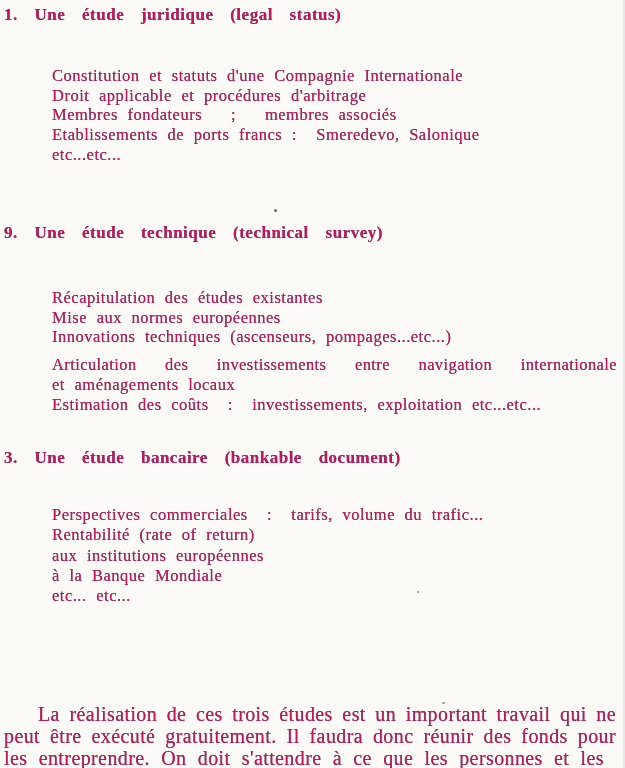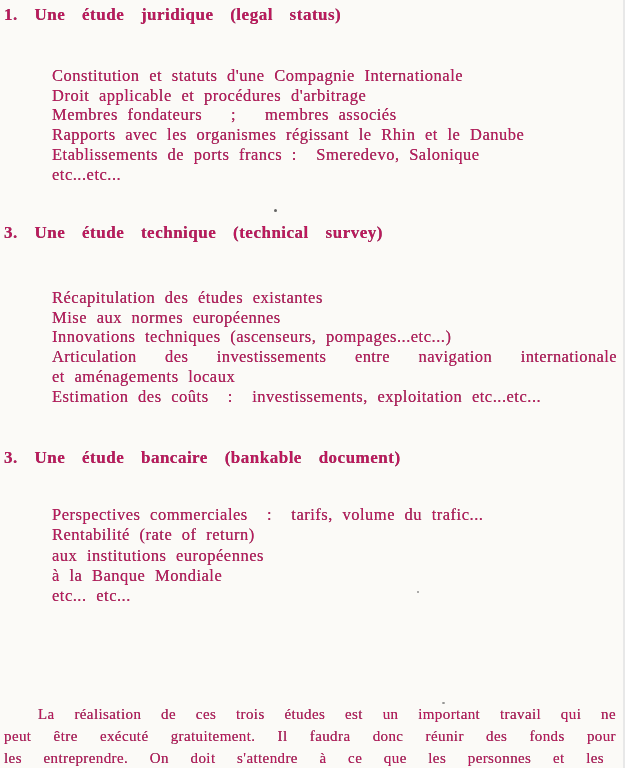--- a/index.html
+++ b/index.html
@@ -41,28 +41,29 @@
   #sec2-list { top: 288px; }
   #sec3-list { top: 505px; line-height: 20.3px; }
   .line { white-space: pre; }
   .line.stretch {
     white-space: normal;
     width: 565px;
     text-align: justify;
     text-align-last: justify;
     word-spacing: 2px;
     letter-spacing: 0.4px;
+    margin-top: 8px;
   }
   .line.subindent { }
   .para {
     position: absolute;
     left: 4px;
     top: 704px;
     width: 612px;
-    font-size: 15px;
+    font-size: 20px;
     letter-spacing: 0.4px;
     line-height: 21.8px;
   }
   .pline {
     text-align: justify;
     text-align-last: justify;
     word-spacing: 2px;
   }
   .pline.first { text-indent: 34px; }
   .pline.last { width: 600px; }
@@ -79,26 +80,25 @@
 <body>
 
 <div class="page">
 
   <div class="heading" id="sec1-heading">1. Une étude juridique (legal status)</div>
 
   <div class="list" id="sec1-list">
     <div class="line">Constitution et statuts d'une Compagnie Internationale</div>
     <div class="line">Droit applicable et procédures d'arbitrage</div>
     <div class="line">Membres fondateurs   ;   membres associés</div>
-    <div class="line">Rapports avec les organismes régissant le Rhin et le Danube</div>
     <div class="line">Etablissements de ports francs :  Smeredevo, Salonique</div>
     <div class="line">etc...etc...</div>
   </div>
 
-  <div class="heading" id="sec2-heading">3. Une étude technique (technical survey)</div>
+  <div class="heading" id="sec2-heading">9. Une étude technique (technical survey)</div>
 
   <div class="list" id="sec2-list">
     <div class="line">Récapitulation des études existantes</div>
     <div class="line">Mise aux normes européennes</div>
     <div class="line">Innovations techniques (ascenseurs, pompages...etc...)</div>
     <div class="line stretch">Articulation des investissements entre navigation internationale</div>
     <div class="line">et aménagements locaux</div>
     <div class="line">Estimation des coûts  :  investissements, exploitation etc...etc...</div>
   </div>
 

